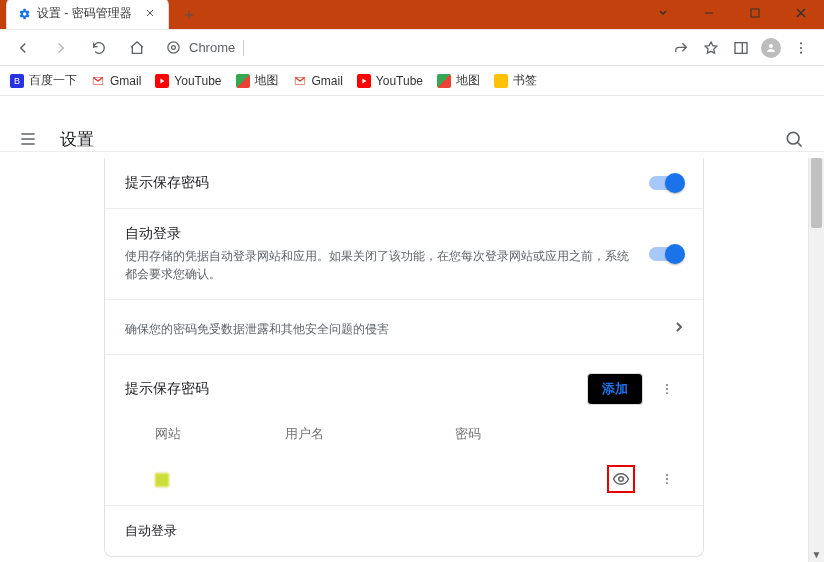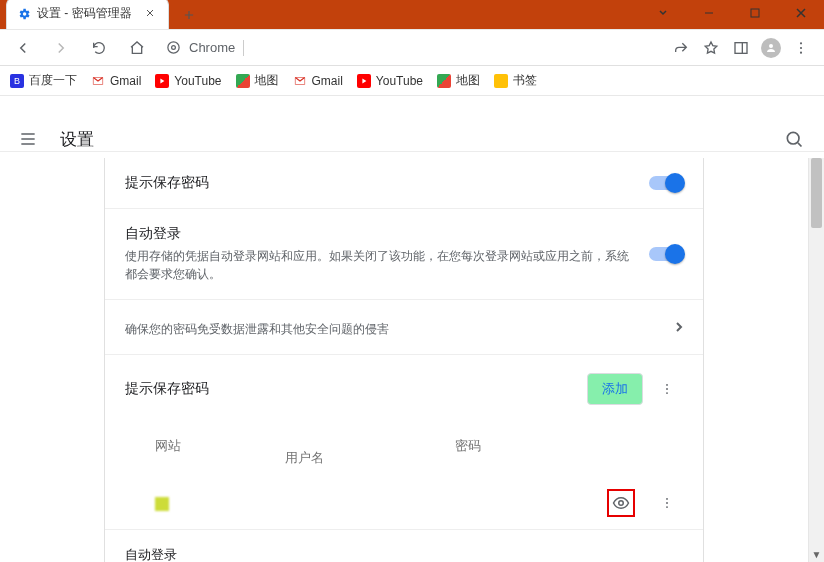--- a/index.html
+++ b/index.html
@@ -53,28 +53,28 @@
 .section:last-child{border-bottom:none}
 .section-text { flex:1; }
 .section-title { font-size:14px; color:#202124; }
 .section-desc { font-size:12px; color:#5f6368; margin-top:4px; line-height:1.5; }
 .toggle { width:34px; height:14px; border-radius:7px; background:#a8c7fa; position:relative; }
 .toggle::after { content:""; position:absolute; right:-2px; top:-3px; width:20px; height:20px; border-radius:50%; background:#1a73e8; box-shadow:0 1px 2px rgba(0,0,0,.3); }
 .chev { color:#5f6368; }
 
 .saved-header { display:flex; align-items:center; padding:18px 20px 10px; }
 .saved-header .lbl { font-size:14px; color:#202124; flex:1; }
-.add-btn { border:1px solid #dadce0; border-radius:4px; background:#86efac; color:#1a73e8; font-size:13px; padding:6px 14px; }
+.add-btn { border:1px solid #dadce0; border-radius:4px; background:#000000; color:#1a73e8; font-size:13px; padding:6px 14px;font-weight:bold; }
 .more-btn { width:32px; height:32px; display:flex; align-items:center; justify-content:center; color:#5f6368; margin-left:8px; }
 
 .tbl-head, .tbl-row { display:flex; align-items:center; padding:10px 20px; font-size:13px; }
 .tbl-head { color:#737373; }
 .tbl-row { color:#333; }
 .col-site{ width:160px; padding-left:30px; }
-.col-user{ width:170px;margin-top:24px; }
+.col-user{ width:170px; }
 .col-pass{ width:120px; }
 .col-actions{ flex:1; display:flex; justify-content:flex-end; align-items:center; gap:8px; }
 .blur { filter:blur(3px); background:#e8e8e8; color:transparent; border-radius:2px; height:14px; }
 .blur.w1{width:80px} .blur.w2{width:110px} .blur.w3{width:60px}
 .site-favicon { width:14px; height:14px; background:#cddc39; margin-right:6px; display:inline-block; vertical-align:middle; filter:blur(1px); }
 .eye-btn { width:28px; height:28px; display:flex; align-items:center; justify-content:center; color:#5f6368; border:2px solid #e60000; }
 .never-save { padding:16px 20px; font-size:13px; color:#202124; border-top:1px solid #eee; }
 
 svg { display:block; }
 </style>

